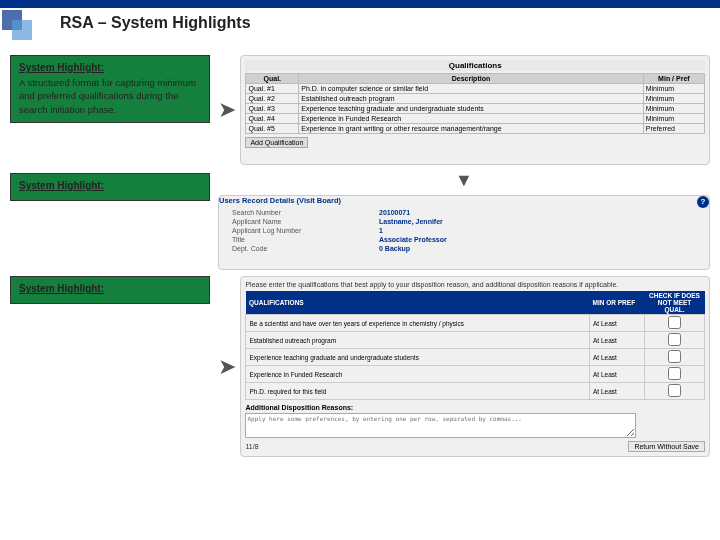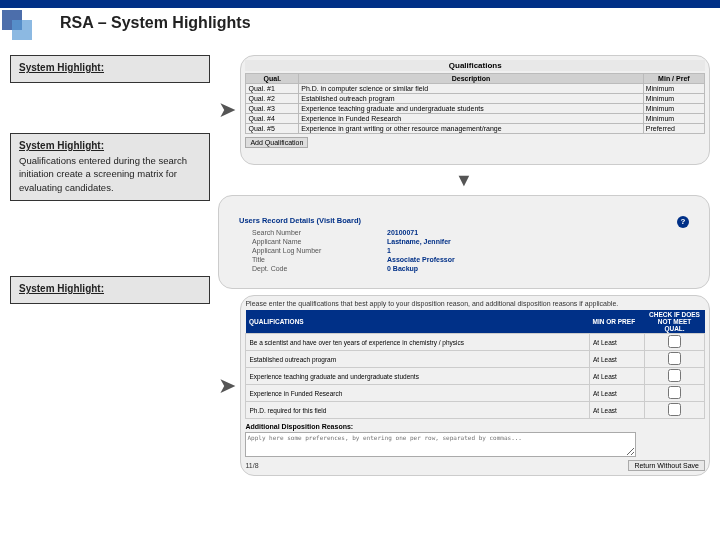--- a/index.html
+++ b/index.html
@@ -68,21 +68,21 @@
     .left-col {
       width: 200px;
       display: flex;
       flex-direction: column;
       gap: 10px;
     }
 
     .highlight-box {
       border: 1px solid #333;
       padding: 6px 8px;
-      background: #e5e5e5;
+      background: #15803d;
       font-size: 10px;
       color: #222;
     }
     .highlight-box .highlight-title {
       font-weight: bold;
       font-size: 10px;
       margin-bottom: 3px;
       text-decoration: underline;
     }
     .highlight-box .highlight-text {
@@ -106,21 +106,21 @@
       flex: 1;
       display: flex;
       flex-direction: column;
       gap: 6px;
     }
 
     
     .screenshot-panel {
       background: #f0f0f0;
       border: 1px solid #ccc;
-      border-radius: 14px;
+      border-radius: 4px;
       flex-shrink: 0;
     }
 
     
     .qual-panel {
       height: 110px;
       padding: 4px;
       font-size: 7px;
     }
     .qual-panel .panel-title {
@@ -157,22 +157,22 @@
     
     .down-arrow {
       text-align: center;
       font-size: 18px;
       color: #555;
       line-height: 1;
     }
 
     
     .board-panel {
-      height: 94px;
-      padding: 20px;
+      height: 75px;
+      padding: 0;
       font-size: 7px;
     }
     .board-panel .panel-title {
       font-weight: bold;
       font-size: 7.5px;
       color: #003087;
       margin-bottom: 3px;
     }
     .board-table {
       width: 60%;
@@ -285,27 +285,27 @@
 </div>
 
 <h1 class="page-title">RSA – System Highlights</h1>
 
 <div class="main-content">
 
   <div class="left-col">
 
     <div class="highlight-box">
       <div class="highlight-title">System Highlight:</div>
+      <div class="highlight-text">A structured format for capturing minimum and preferred qualifications during the search initiation phase.</div>
     </div>
 
     <div style="height:30px;"></div>
 
     <div class="highlight-box">
       <div class="highlight-title">System Highlight:</div>
-      <div class="highlight-text">Qualifications entered during the search initiation create a screening matrix for evaluating candidates.</div>
     </div>
 
     <div style="height:55px;"></div>
 
     <div class="highlight-box">
       <div class="highlight-title">System Highlight:</div>
     </div>
 
   </div>
 

